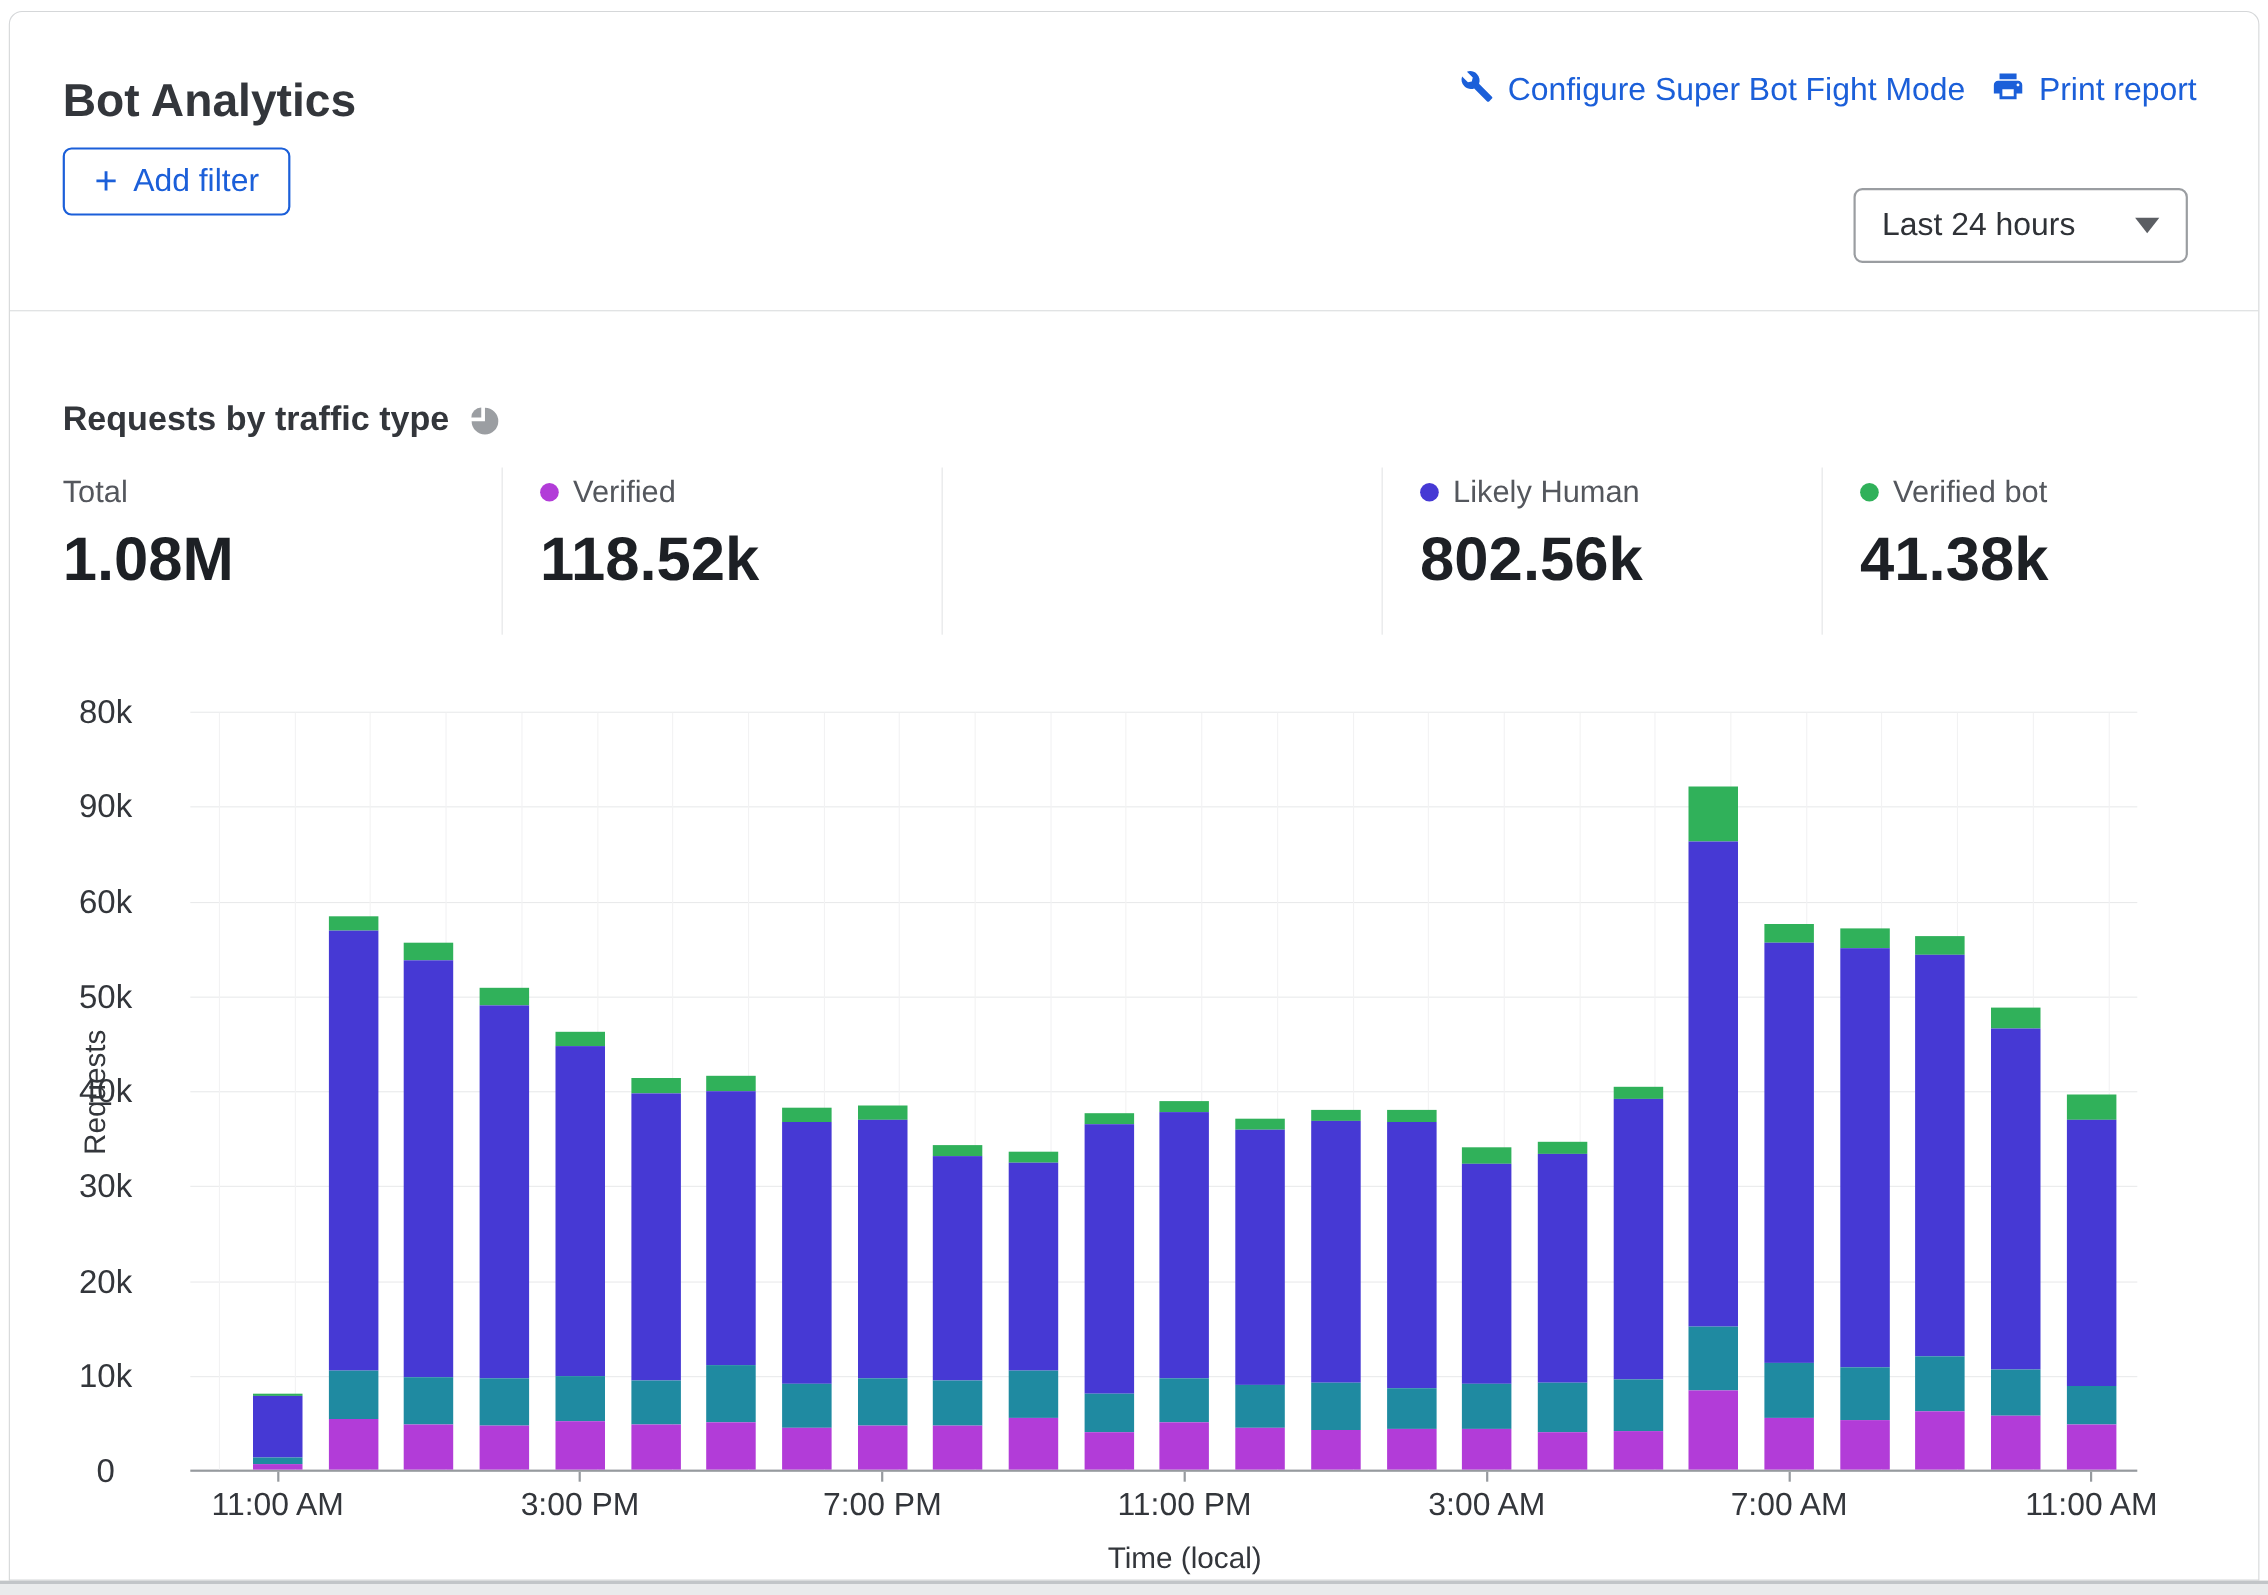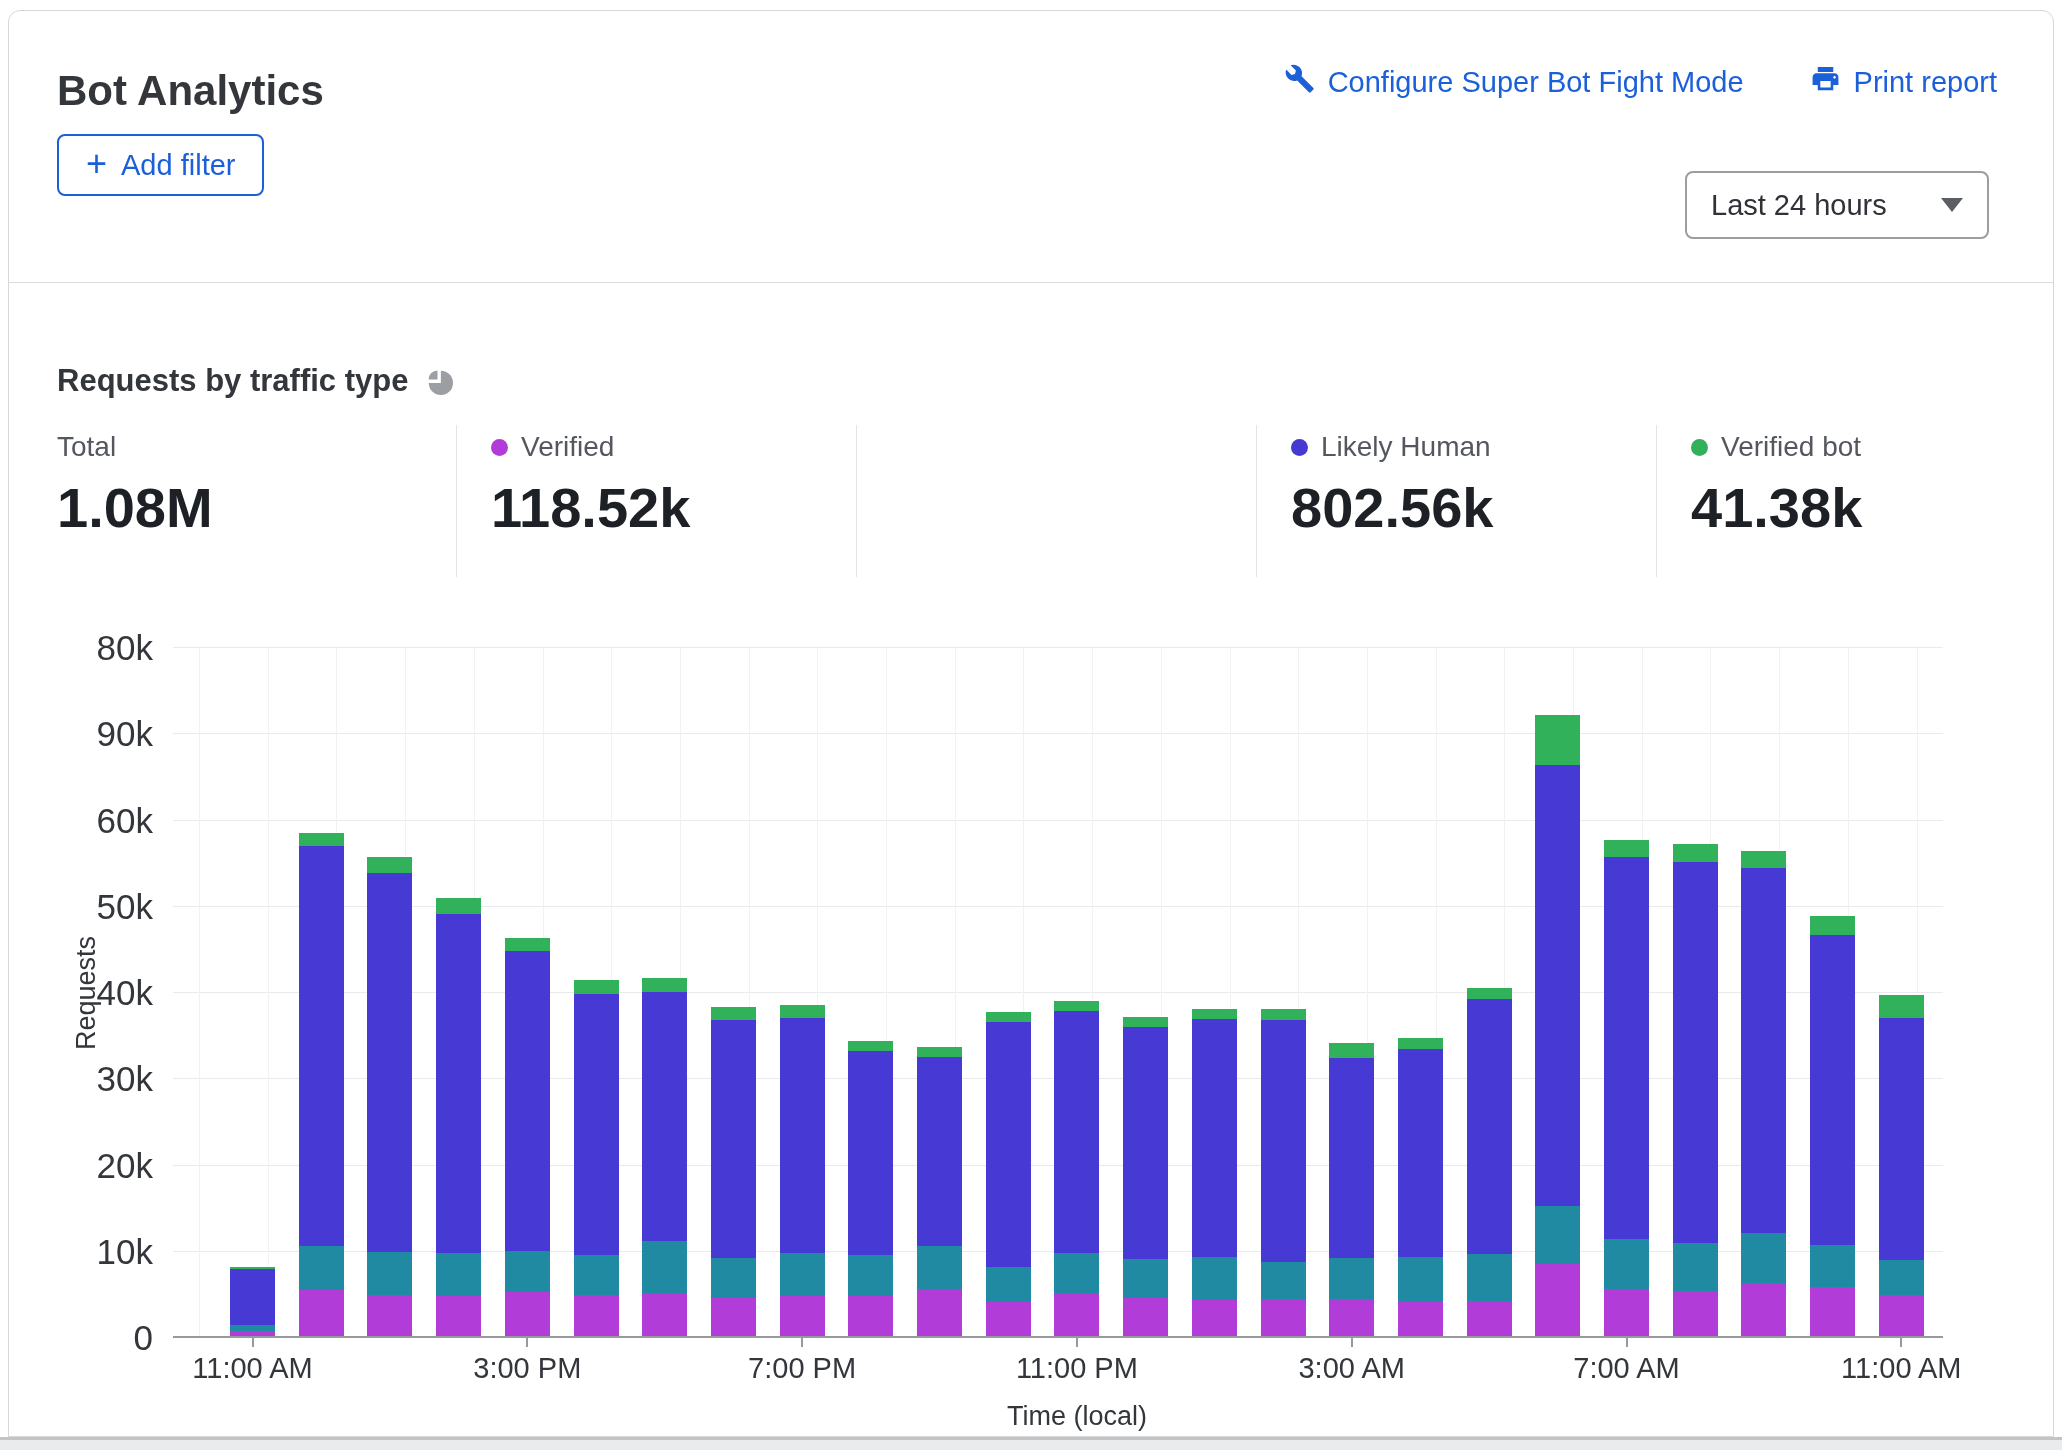--- a/index.html
+++ b/index.html
@@ -8,21 +8,21 @@
 
   .card { position:absolute; left:8px; top:10px; width:2046px; height:1427px;
     background:#fff; border:1px solid #d5d7d9; border-radius:12px 12px 0 0; }
 
   .bottom-strip { position:absolute; left:0; bottom:0; width:2062px; height:13px;
     background:#eaebec; border-top:3px solid #c2c5c8; }
 
   
   .page-title { position:absolute; left:48px; top:56px; font-size:42px; font-weight:700; color:#33363b; }
 
-  .links-row { position:absolute; top:52px; right:56px; display:flex; gap:66px; align-items:center; }
+  .links-row { position:absolute; top:52px; right:56px; display:flex; gap:23px; align-items:center; }
   .hlink { display:flex; align-items:center; gap:13px; color:#1b5fd9; font-size:29px; cursor:pointer; }
   .hlink svg { width:31px; height:31px; fill:#1b5fd9; }
 
   .add-filter { position:absolute; left:48px; top:123px; height:62px; display:inline-flex;
     align-items:center; gap:14px; padding:0 27px; border:2px solid #1b5fd9; border-radius:8px;
     background:#fff; color:#1b5fd9; font-size:29px; cursor:pointer; font-family:inherit; }
   .add-filter .plus { font-size:36px; font-weight:400; line-height:1; margin-top:-3px; }
 
   .time-select { position:absolute; top:160px; right:64px; width:304px; height:68px;
     border:2px solid #9a9da1; border-radius:8px; background:#fff; display:flex; align-items:center;
@@ -44,21 +44,21 @@
   .stat-value { margin-top:12px; font-size:56px; font-weight:700; color:#1d2025; }
   .stat-divider { position:absolute; top:-6px; width:1px; height:152px; background:#e3e4e6; }
 
   
   .plot { position:absolute; left:164px; top:637px; width:1770px; height:690px; }
   .gridline-h { position:absolute; left:0; width:100%; height:1px; background:#e9eaeb; }
   .gridline-v { position:absolute; top:0; width:1px; height:688px; background:#f2f2f3; }
   .x-axis-line { position:absolute; left:0; bottom:0; width:100%; height:2px; background:#969a9e; }
   .bar { position:absolute; bottom:2px; width:45px; display:flex; flex-direction:column-reverse; }
   .seg { width:100%; }
-  .ytick { position:absolute; left:-134px; width:114px; text-align:right; font-size:35px;
+  .ytick { position:absolute; left:-134px; width:114px; text-align:center; font-size:30px;
     color:#33363b; line-height:32px; }
   .xtick-mark { position:absolute; top:690px; width:2px; height:9px; background:#969a9e; }
   .xtick-label { position:absolute; top:704px; width:220px; margin-left:-110px; text-align:center;
     font-size:29px; color:#33363b; }
   .y-axis-title { position:absolute; left:-102px; top:0; height:690px; width:34px;
     writing-mode:vertical-rl; transform:rotate(180deg); text-align:center;
     font-size:27px; color:#33363b; }
   .x-axis-title { position:absolute; top:753px; left:904px; width:400px; margin-left:-200px;
     text-align:center; font-size:27px; color:#33363b; }
 </style>

